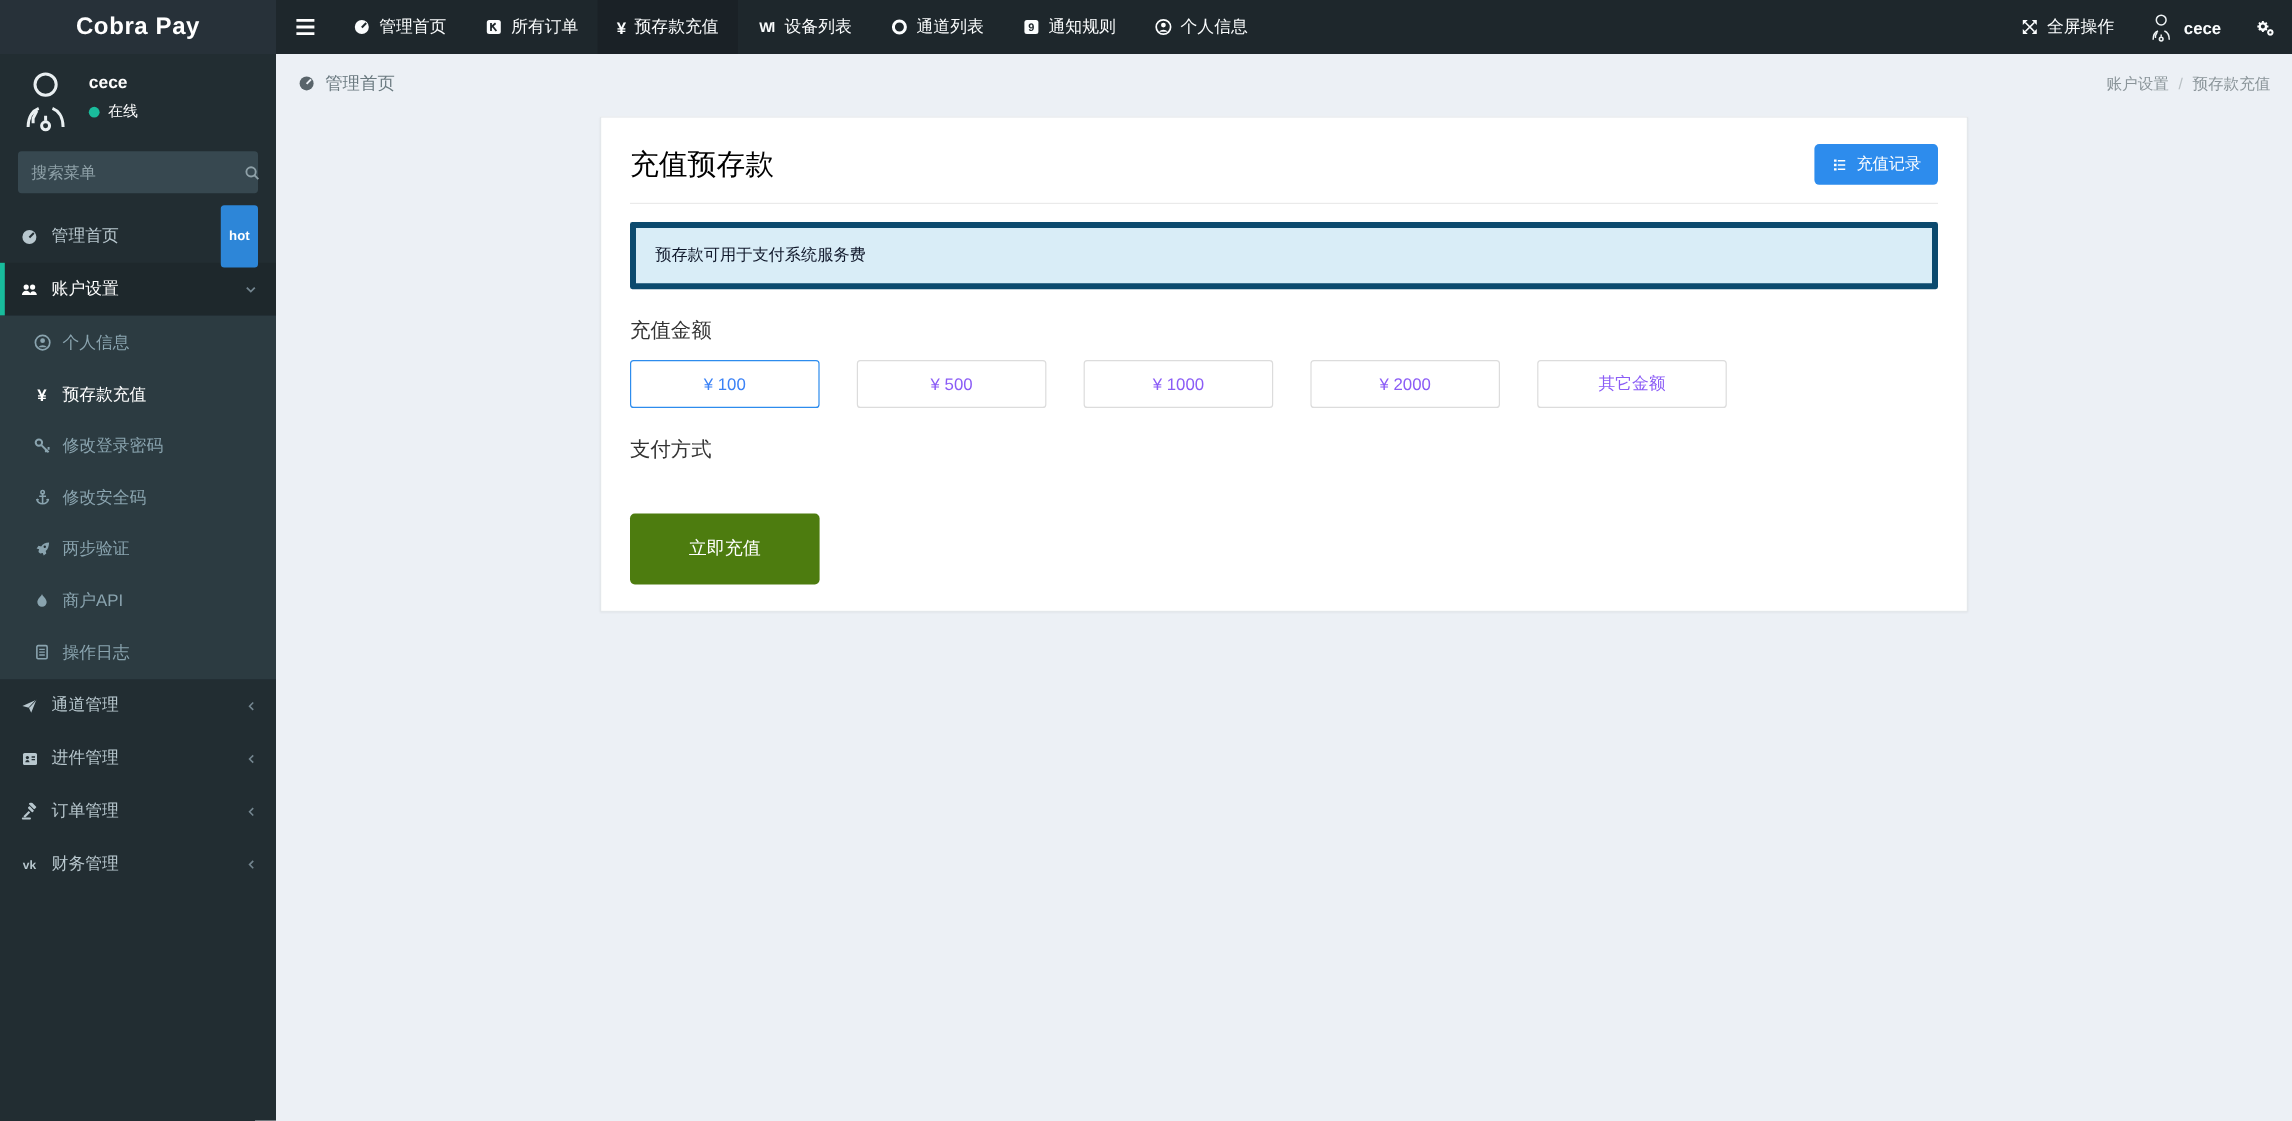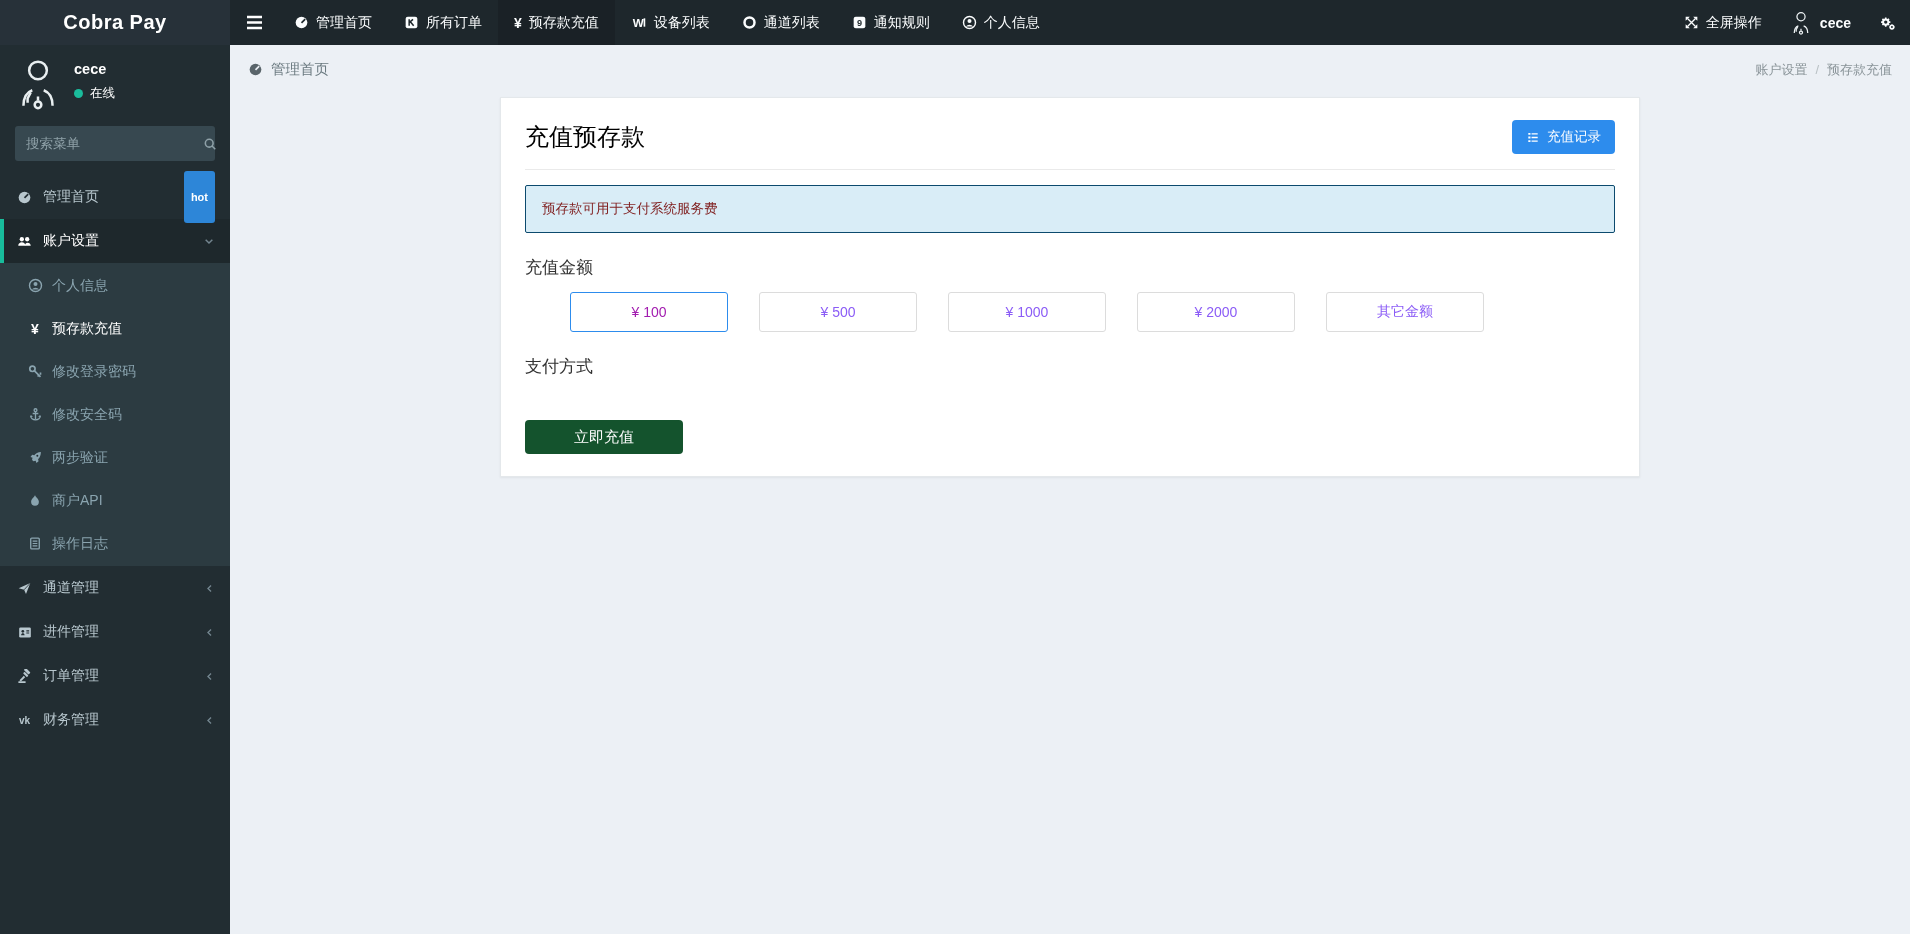--- a/index.html
+++ b/index.html
@@ -97,35 +97,35 @@
   }
   .card-head { display:flex; justify-content:space-between; align-items:center; }
   .card-title { font-size:24px; font-weight:400; color:#000000; }
   .btn-records {
     display:flex; align-items:center; gap:7px;
     background:#2d8ced; color:#fff; border:none; border-radius:4px;
     font-size:13.5px; padding:8px 14px; cursor:pointer; font-family:inherit;
   }
   .divider { border-bottom:1px solid #eaeaea; margin-top:15px; }
   .alert-info {
-    margin-top:15px; background:#d9edf7; border:1px solid #0c4a6e;
-    border-radius:2px; padding:14px 16px; color:#7f1d1d; font-size:13.5px;
+    margin-top:15px; background:#d9edf7; border:5px solid #0c4a6e;
+    border-radius:2px; padding:14px 16px; color:#0f172a; font-size:13.5px;
   }
   .section-label { margin-top:23px; font-size:17px; color:#333; }
   .amounts { display:flex; gap:31px; margin-top:13px; }
   .amount {
     width:158px; height:40px; background:#fff;
     border:1px solid #dcdcdc; border-radius:3px;
     display:flex; align-items:center; justify-content:center;
     color:#8b5cf6; font-size:14px; cursor:pointer;
   }
-  .amount.selected { border-color:#2d8ced; color:#a21caf;margin-left:45px; }
+  .amount.selected { border-color:#2d8ced; color:#3b82f6; }
   .btn-submit {
-    margin-top:42px; width:158px; height:34px; display:block;
-    background:#14532d; border:none; border-radius:4px;
+    margin-top:42px; width:158px; height:59px; display:block;
+    background:#4d7c0f; border:none; border-radius:4px;
     color:#fff; font-size:15px; cursor:pointer; font-family:inherit;
   }
 </style>
 </head>
 <body>
 
 <div class="topbar">
   <div class="logo">Cobra Pay</div>
 
   <div class="nav-toggle">

